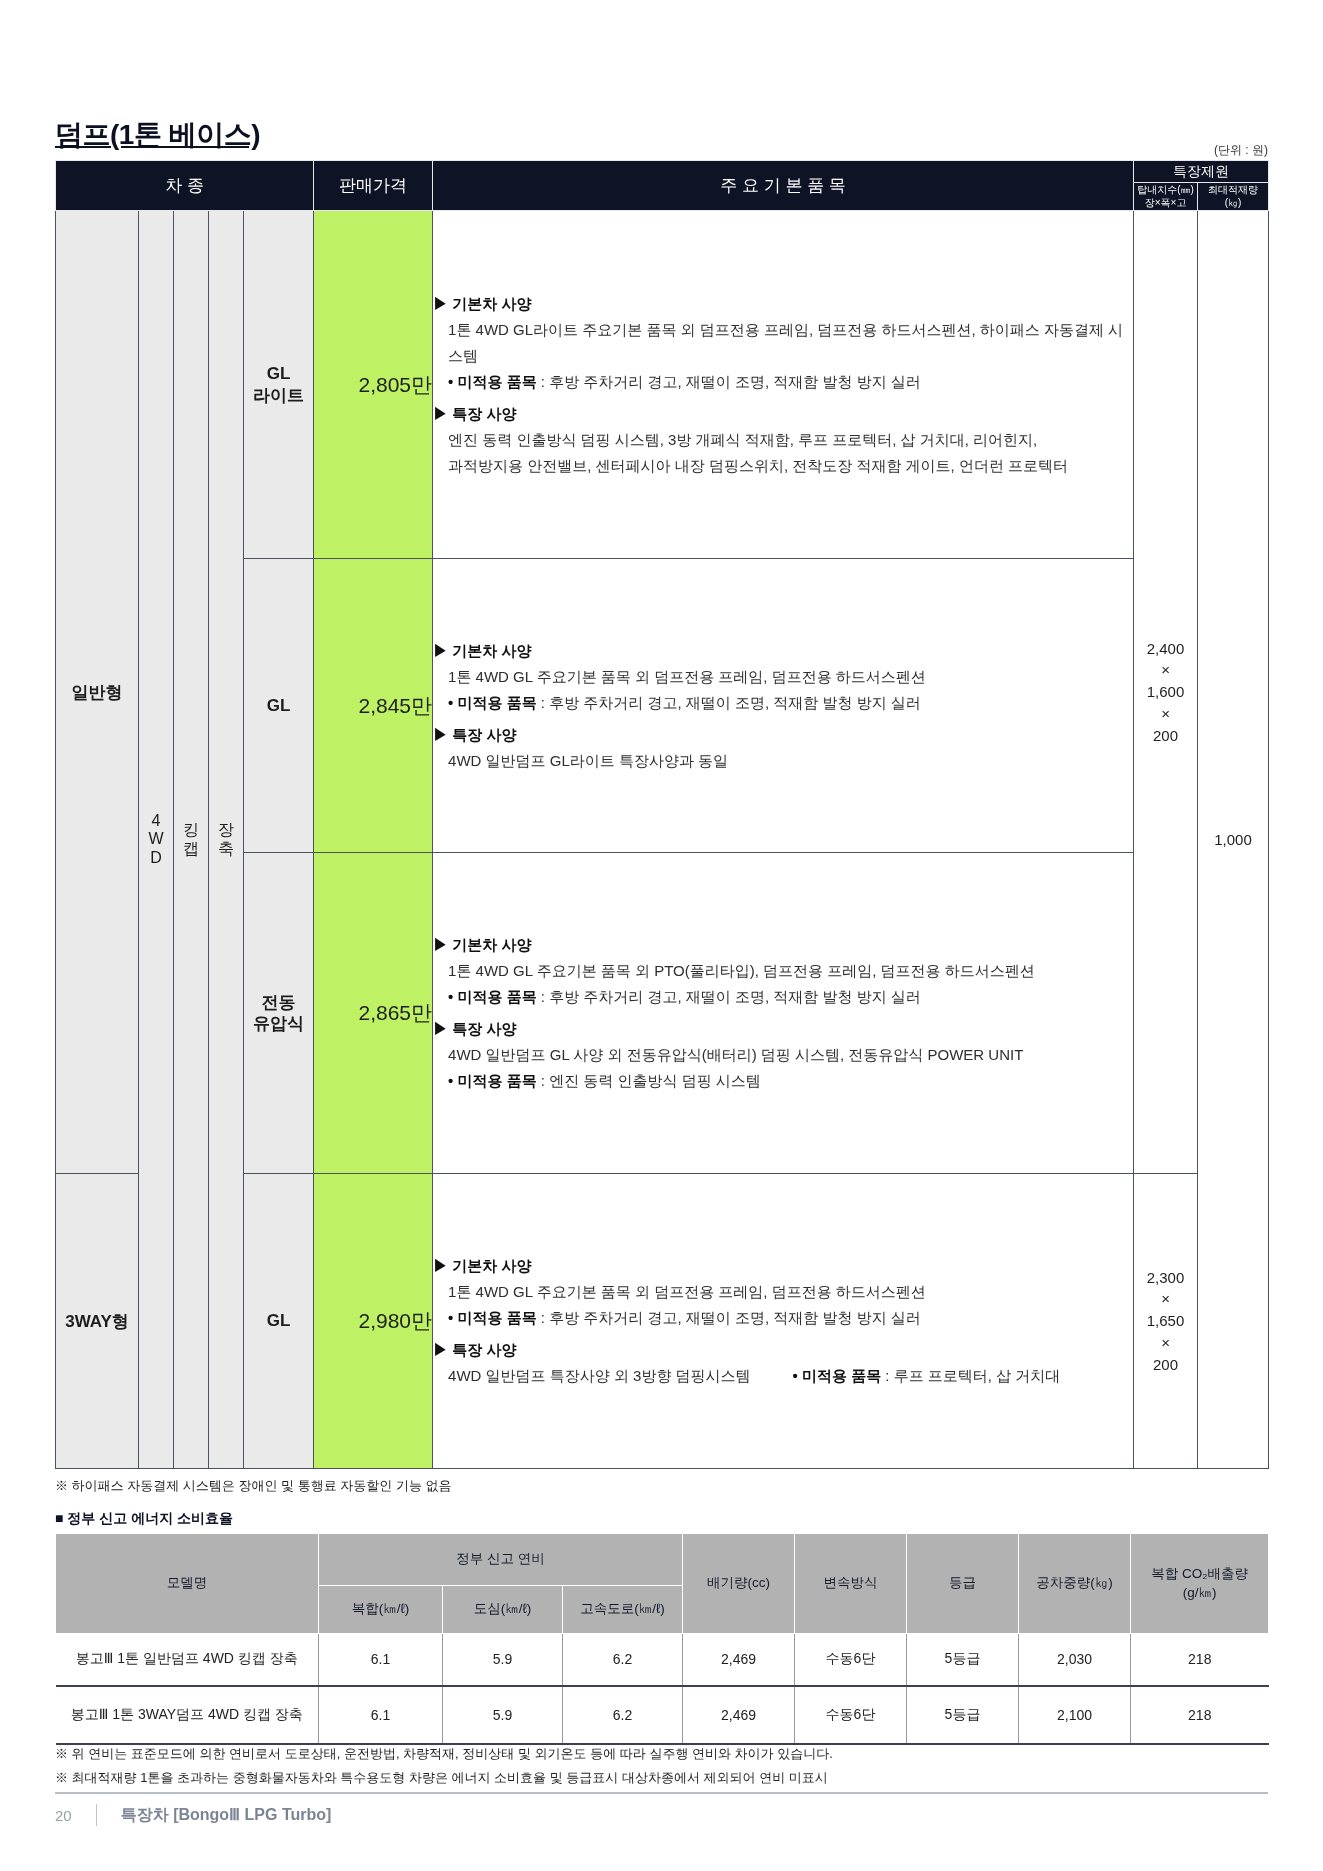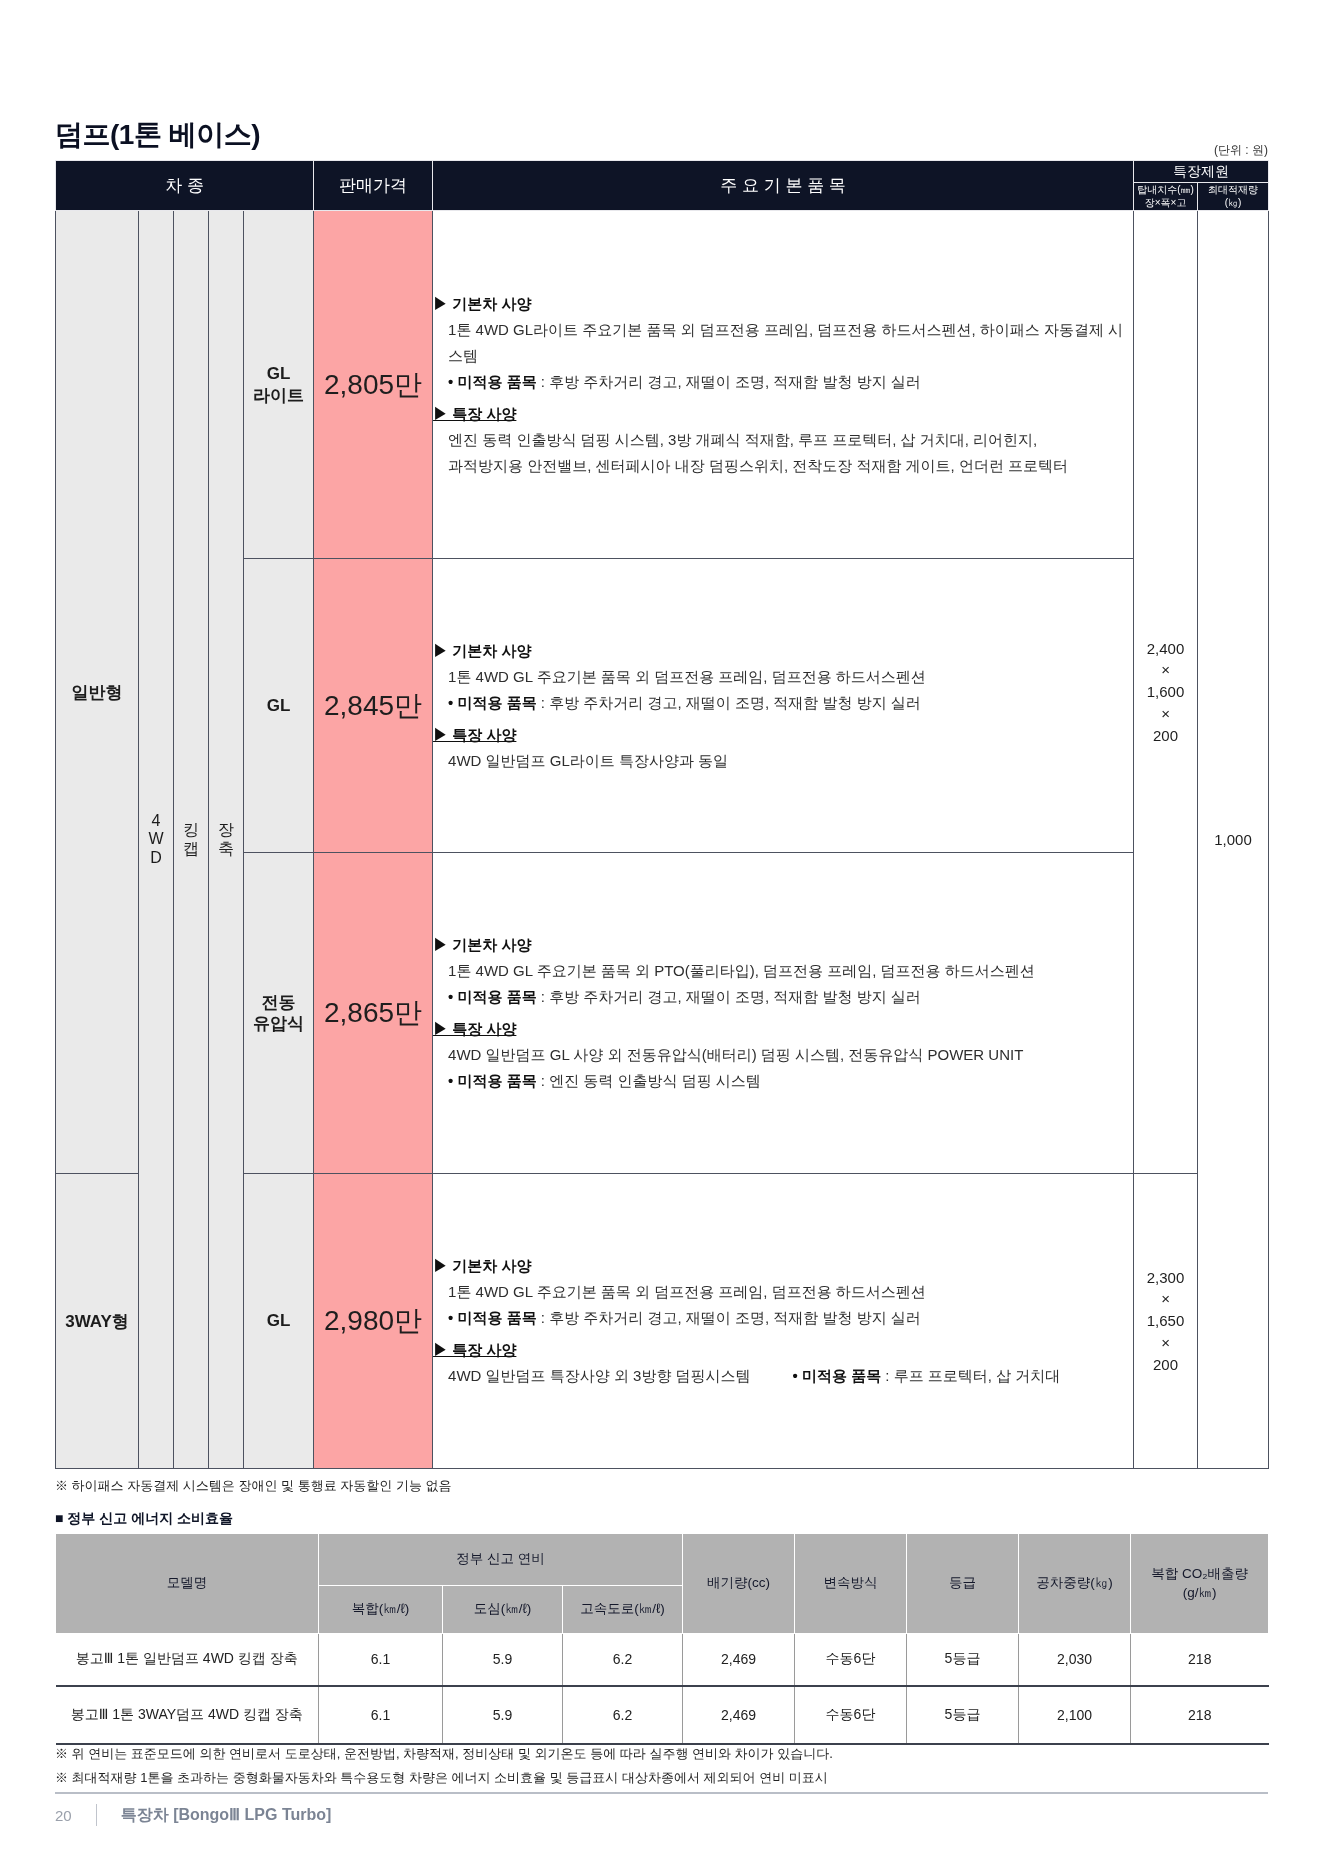--- a/index.html
+++ b/index.html
@@ -1,40 +1,40 @@
 <!DOCTYPE html>
 <html><head>
 <meta charset="utf-8">
 <style>
   html,body{margin:0;padding:0;background:#fff;}
   .page{position:relative;width:1323px;height:1871px;background:#fff;
         font-family:"Liberation Sans",sans-serif;color:#222;overflow:hidden;}
 
   
   .page-title{position:absolute;left:55px;top:116px;font-size:28px;font-weight:bold;
-              color:#0b1022;letter-spacing:-0.5px;margin:0;}
+              color:#0b1022;letter-spacing:-0.5px;margin:0;text-decoration:underline;}
   .unit-note{position:absolute;right:55px;top:142px;font-size:12px;color:#333;}
 
   
   table{border-collapse:collapse;table-layout:fixed;}
   .main-table{position:absolute;left:55px;top:160px;width:1213px;}
   .main-table th,.main-table td{border:1px solid #4d5260;padding:0;vertical-align:middle;}
   .main-table th{background:#0e1426;color:#fff;font-weight:normal;border:1px solid #e8e8ec;}
   .main-table .h-main{font-size:17px;}
   .main-table .spec-group{font-size:14px;}
   .main-table .spec-sub{font-size:10px;line-height:1.25;white-space:pre-line;}
   .gray{background:#eaeaea;text-align:center;color:#1c1c1c;}
   .grp{font-size:17px;font-weight:600;}
   .vert{font-size:16px;font-weight:500;line-height:1.15;white-space:pre-line;text-align:center;}
   .variant{font-size:17px;font-weight:600;line-height:1.25;white-space:pre-line;}
-  .price{text-align:center;font-size:28px;color:#1e1e1e;background:#fca5a5;}
+  .price{text-align:right;font-size:21px;color:#1e1e1e;background:#bef264;}
   .content{background:#fff;padding-left:10px;}
   .sec-head{font-size:15px;font-weight:bold;color:#101010;line-height:26px;}
   .sec-line{font-size:15px;color:#2e2e2e;line-height:26px;padding-left:15px;}
-  .gap{margin-top:6px;text-decoration:underline;}
+  .gap{margin-top:6px;}
   .na-label{font-weight:bold;color:#101010;margin-top:24px;}
   .inline-na{margin-left:42px;}
   .specdim{background:#fff;text-align:center;font-size:15px;color:#1e1e1e;
            line-height:1.45;white-space:pre-line;}
 
   
   .footnote{position:absolute;left:55px;font-size:13px;color:#222;}
   .fn-main{top:1477px;}
   .section-title{position:absolute;left:55px;top:1510px;font-size:14px;font-weight:bold;color:#0e1426;}
 

